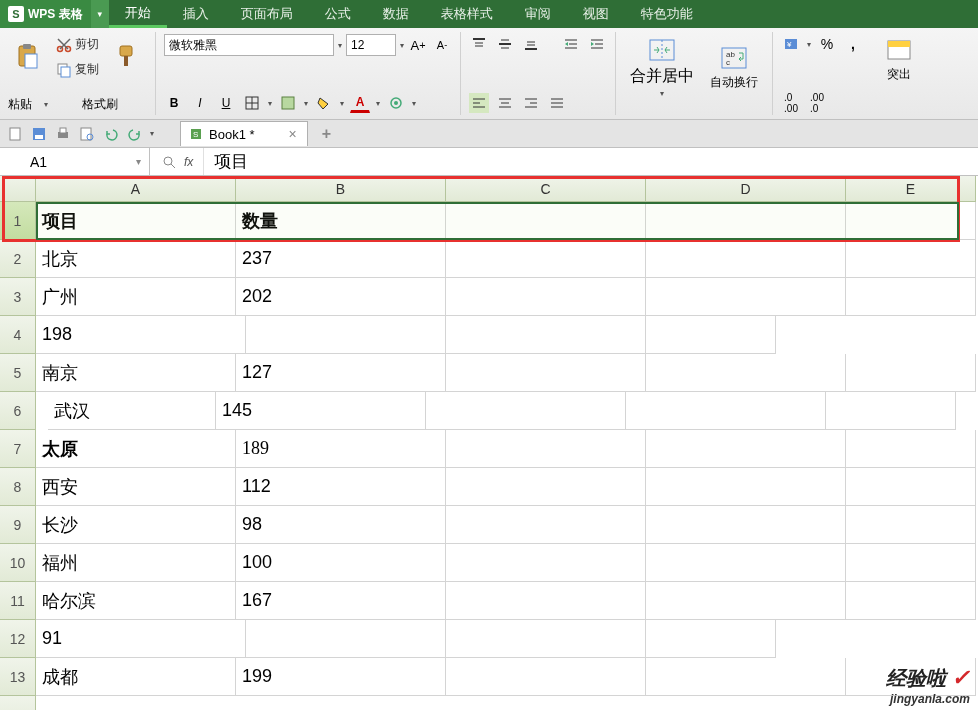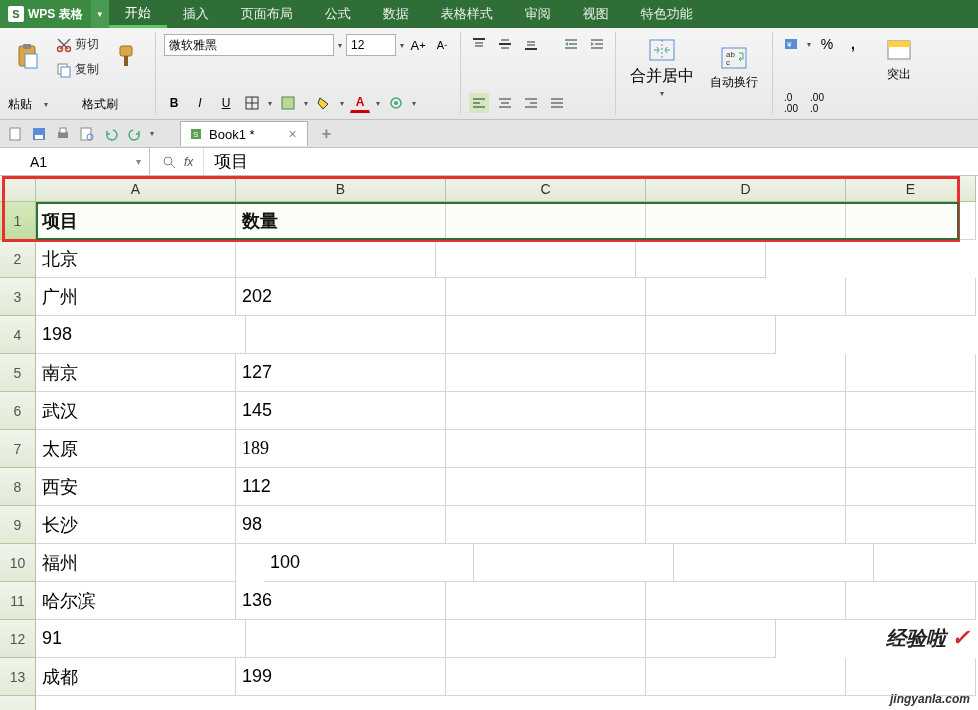--- a/index.html
+++ b/index.html
@@ -60,21 +60,21 @@
 
 .highlight { position: absolute; border: 3px solid #e8312f; pointer-events: none; }
 
 
 .sel-outline { position: absolute; border: 2px solid #2f6e36; pointer-events: none; background: rgba(200,230,170,0.08); }
 
 
 .watermark { position: absolute; right: 8px; bottom: 4px; text-align: right; font-family: Arial, sans-serif; }
 .wm-top { font-size: 20px; font-weight: bold; font-style: italic; color: #222; }
 .wm-top .check { color: #d4282b; font-size: 22px; }
-.wm-bottom { font-size: 12px; font-weight: bold; font-style: italic; color: #333; margin-top: 40px; }
+.wm-bottom { font-size: 12px; font-weight: bold; font-style: italic; color: #333; }
 
 svg { display: block; }
 </style>
 </head>
 <body>
 
 <div class="title-bar">
   <div class="app-badge">
     <span class="badge-s">S</span>
     <span>WPS 表格</span>
@@ -417,20 +417,21 @@
   <div class="cells" id="cells">
       <div class="cell-row">
         <div class="cell header-row" style="width: 200px;">项目</div>
         <div class="cell header-row" style="width: 210px;">数量</div>
         <div class="cell header-row" style="width: 200px;"></div>
         <div class="cell header-row" style="width: 200px;"></div>
         <div class="cell header-row" style="width: 130px;"></div>
       </div>
       <div class="cell-row">
         <div class="cell" style="width: 200px;">北京</div>
+        <div class="cell" style="width: 210px;">237</div>
         <div class="cell" style="width: 200px;"></div>
         <div class="cell" style="width: 200px;"></div>
         <div class="cell" style="width: 130px;"></div>
       </div>
       <div class="cell-row">
         <div class="cell" style="width: 200px;">广州</div>
         <div class="cell" style="width: 210px;">202</div>
         <div class="cell" style="width: 200px;"></div>
         <div class="cell" style="width: 200px;"></div>
         <div class="cell" style="width: 130px;"></div>
@@ -442,28 +443,28 @@
         <div class="cell" style="width: 130px;"></div>
       </div>
       <div class="cell-row">
         <div class="cell" style="width: 200px;">南京</div>
         <div class="cell" style="width: 210px;">127</div>
         <div class="cell" style="width: 200px;"></div>
         <div class="cell" style="width: 200px;"></div>
         <div class="cell" style="width: 130px;"></div>
       </div>
       <div class="cell-row">
-        <div class="cell" style="width: 200px;">武汉</div>
+        <div class="cell" style="width: 168px; margin-left: 12px;">武汉</div>
         <div class="cell" style="width: 210px;">145</div>
         <div class="cell" style="width: 200px;"></div>
         <div class="cell" style="width: 200px;"></div>
         <div class="cell" style="width: 130px;"></div>
       </div>
       <div class="cell-row">
-        <div class="cell" style="width: 200px;">太原</div>
+        <div class="cell" style="width: 200px; font-weight: bold;">太原</div>
         <div class="cell" style="width: 210px; font-family: Liberation Serif, serif;">189</div>
         <div class="cell" style="width: 200px;"></div>
         <div class="cell" style="width: 200px;"></div>
         <div class="cell" style="width: 130px;"></div>
       </div>
       <div class="cell-row">
         <div class="cell" style="width: 200px;">西安</div>
         <div class="cell" style="width: 210px;">112</div>
         <div class="cell" style="width: 200px;"></div>
         <div class="cell" style="width: 200px;"></div>
@@ -471,28 +472,28 @@
       </div>
       <div class="cell-row">
         <div class="cell" style="width: 200px;">长沙</div>
         <div class="cell" style="width: 210px;">98</div>
         <div class="cell" style="width: 200px;"></div>
         <div class="cell" style="width: 200px;"></div>
         <div class="cell" style="width: 130px;"></div>
       </div>
       <div class="cell-row">
         <div class="cell" style="width: 200px;">福州</div>
-        <div class="cell" style="width: 210px; margin-left: 28px;">100</div>
+        <div class="cell" style="width: 210px;">100</div>
         <div class="cell" style="width: 200px;"></div>
         <div class="cell" style="width: 200px;"></div>
         <div class="cell" style="width: 130px;"></div>
       </div>
       <div class="cell-row">
         <div class="cell" style="width: 200px;">哈尔滨</div>
-        <div class="cell" style="width: 210px;">136</div>
+        <div class="cell" style="width: 210px;">167</div>
         <div class="cell" style="width: 200px;"></div>
         <div class="cell" style="width: 200px;"></div>
         <div class="cell" style="width: 130px;"></div>
       </div>
       <div class="cell-row">
         <div class="cell" style="width: 210px;">91</div>
         <div class="cell" style="width: 200px;"></div>
         <div class="cell" style="width: 200px;"></div>
         <div class="cell" style="width: 130px;"></div>
       </div>

